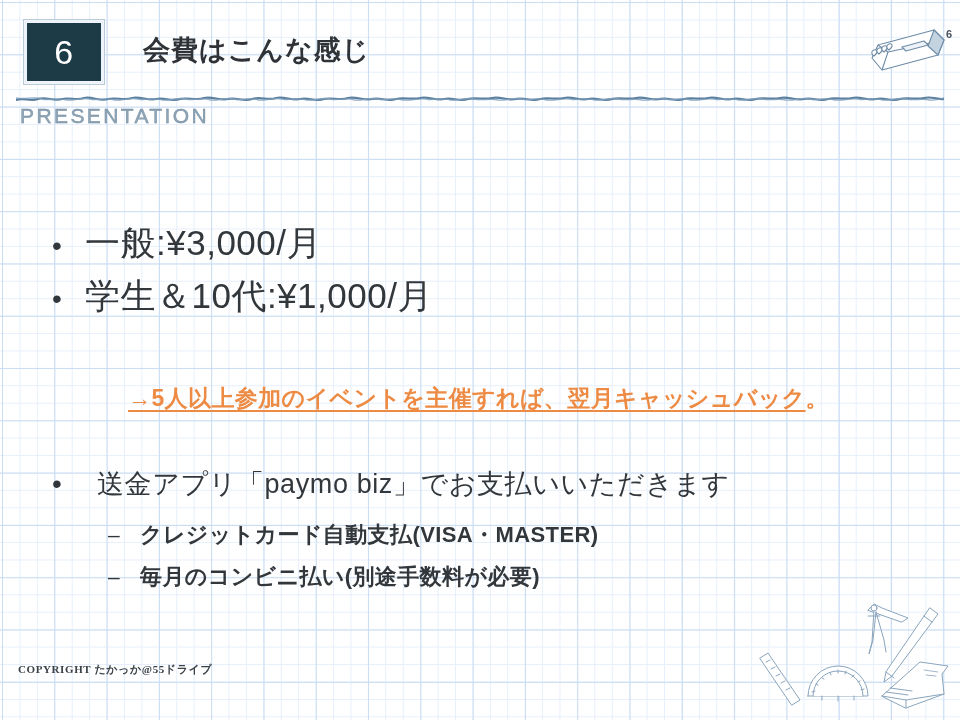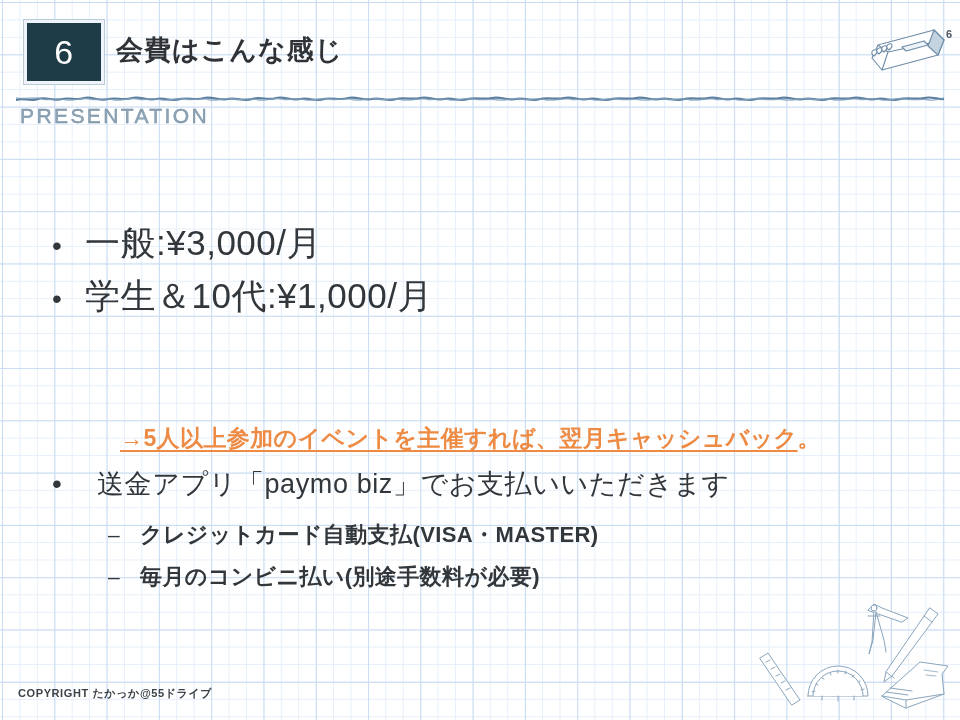--- a/index.html
+++ b/index.html
@@ -58,21 +58,21 @@
   }
   .num-box-text {
     color: #ffffff;
     font-size: 34px;
     line-height: 1;
     font-weight: 400;
     letter-spacing: 0.5px;
   }
   .slide-title {
     position: absolute;
-    left: 116px;
+    left: 143px;
     top: 32px;
     font-size: 27px;
     font-weight: bold;
     color: #2f3337;
     letter-spacing: 1px;
     white-space: nowrap;
   }
   .divider {
     position: absolute;
     left: 16px;
@@ -118,28 +118,27 @@
     color: #32373c;
     font-weight: normal;
   }
 
   .price-1 { left: 52px; top: 70px; }
   .price-2 { left: 52px; top: 123px; }
   .price-1 .txt, .price-2 .txt { font-size: 35px; letter-spacing: 0.5px; }
 
   .cashback {
     position: absolute;
-    left: 120px;
+    left: 128px;
     top: 233px;
     font-size: 23px;
     font-weight: bold;
     color: #ed8b45;
     letter-spacing: 0.4px;
     white-space: nowrap;
-    margin-top: 40px;
   }
   .cashback .ul { text-decoration: underline; text-underline-offset: 4px; }
 
   .app-line { left: 52px; top: 316px; }
   .app-line .txt { font-size: 27px; letter-spacing: 0.6px; margin-left: 12px; }
 
   .bullet-l2 {
     position: absolute;
     display: flex;
     align-items: baseline;
@@ -158,26 +157,27 @@
     font-size: 22px;
     letter-spacing: 0.4px;
   }
   .sub-1 { left: 108px; top: 370px; }
   .sub-2 { left: 108px; top: 412px; }
 
   
   .footer {
     position: absolute;
     left: 18px;
-    top: 686px;
+    top: 662px;
     font-size: 11px;
     font-weight: bold;
     color: #3b4248;
     letter-spacing: 0.6px;
     white-space: nowrap;
+    font-family: Liberation Serif, serif;
   }
   .footer .ja { font-weight: bold; }
 
   
   .deco-top {
     position: absolute;
     right: 6px;
     top: 18px;
     width: 96px;
     height: 64px;

